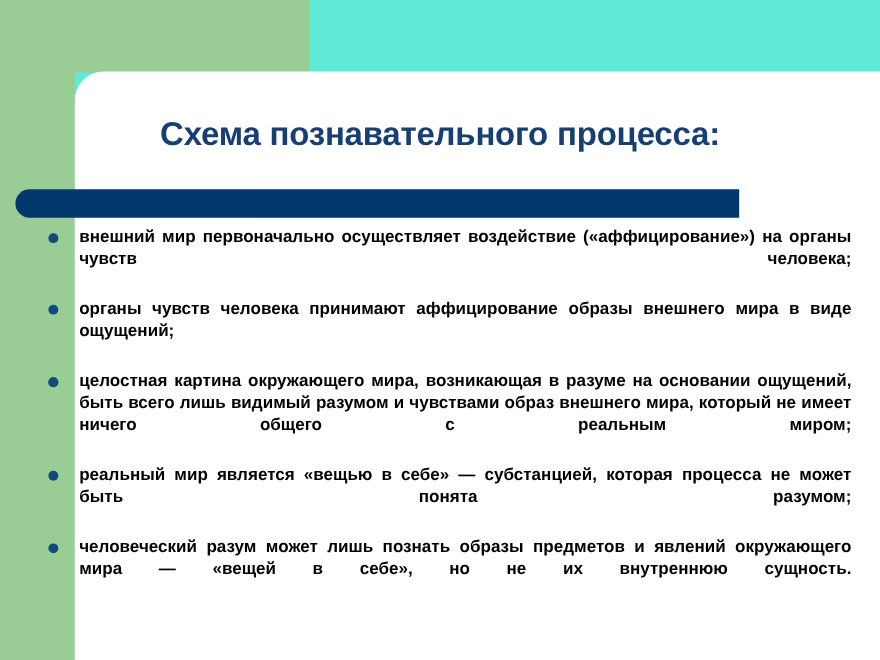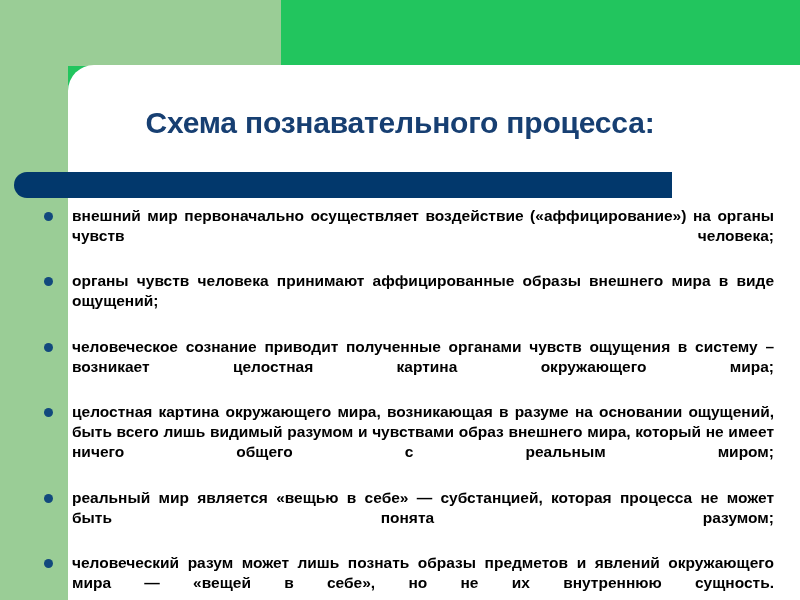--- a/index.html
+++ b/index.html
@@ -10,21 +10,21 @@
     width: 800px;
     height: 600px;
     background: #ffffff;
     font-family: "Liberation Sans", sans-serif;
     overflow: hidden;
   }
   #slide {
     position: relative;
     width: 800px;
     height: 600px;
-    background: #22c55e;
+    background: #5eead4;
     overflow: hidden;
   }
 
   
   .green-strip {
     position: absolute;
     left: 0;
     top: 0;
     width: 68px;
     height: 600px;
@@ -134,25 +134,24 @@
 
   <div class="title">Схема познавательного процесса:</div>
 
   <ul class="bullet-list">
     <li class="bullet-item">
       <span class="bullet-marker"></span>
       <span class="bullet-text">внешний мир первоначально осуществляет воздействие («аффицирование») на органы чувств человека;</span>
     </li>
     <li class="bullet-item">
       <span class="bullet-marker"></span>
-      <span class="bullet-text">органы чувств человека принимают аффицированные образы внешнего мира в виде ощущений;</span>
+      <span class="bullet-text">органы чувств человека принимают аффицирование образы внешнего мира в виде ощущений;</span>
     </li>
     <li class="bullet-item">
       <span class="bullet-marker"></span>
-      <span class="bullet-text">человеческое сознание приводит полученные органами чувств ощущения в систему – возникает целостная картина окружающего мира;</span>
     </li>
     <li class="bullet-item">
       <span class="bullet-marker"></span>
       <span class="bullet-text">целостная картина окружающего мира, возникающая в разуме на основании ощущений, быть всего лишь видимый разумом и чувствами образ внешнего мира, который не имеет ничего общего с реальным миром;</span>
     </li>
     <li class="bullet-item">
       <span class="bullet-marker"></span>
       <span class="bullet-text">реальный мир является «вещью в себе» — субстанцией, которая процесса не может быть понята разумом;</span>
     </li>
     <li class="bullet-item">

